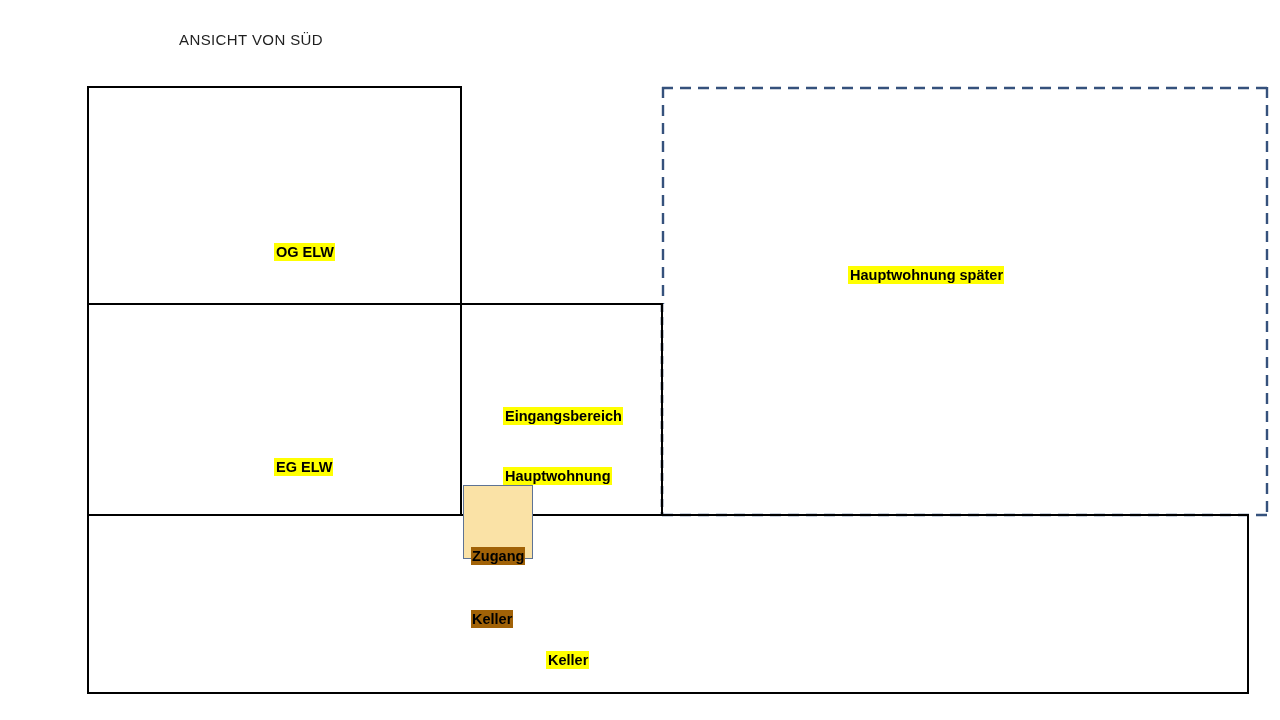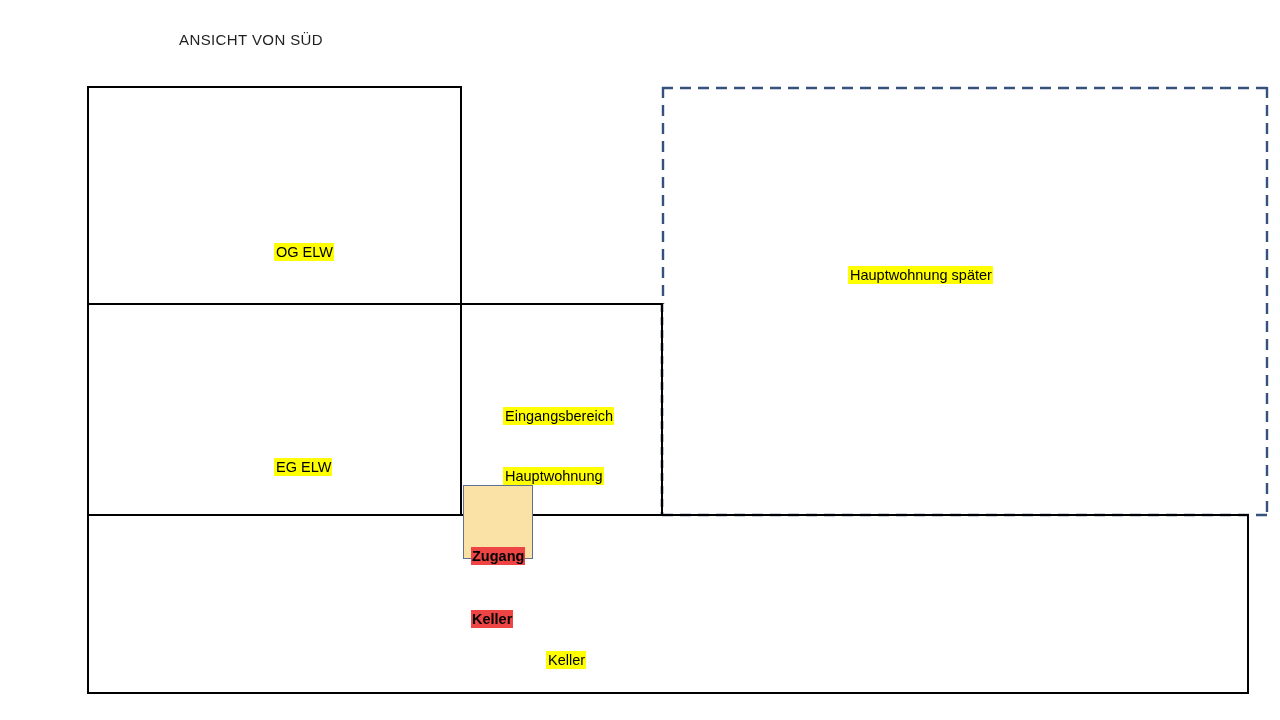--- a/index.html
+++ b/index.html
@@ -42,21 +42,21 @@
     font-weight: 400;
     letter-spacing: 0.4px;
     color: #1f1f1f;
     white-space: nowrap;
   }
 
   
   .hl-label {
     position: absolute;
     font-family: "Liberation Sans", sans-serif;
-    font-weight: normal;
+    font-weight: bold;
     font-size: 14.5px;
     line-height: 20px;
     color: #000000;
     white-space: pre;
   }
   .hl-label .hl-line {
     background: #ffff00;
     box-decoration-break: clone;
     -webkit-box-decoration-break: clone;
     display: inline;
@@ -87,21 +87,21 @@
     top: 504px;
     font-family: "Liberation Sans", sans-serif;
     font-weight: bold;
     font-size: 14.5px;
     line-height: 21px;
     color: #000000;
     white-space: pre;
   }
   .zugang-label .hl-row { display: block; }
   .zugang-label .hl-line {
-    background: #ef4444;
+    background: #a16207;
     display: inline;
     padding: 1px 1px 1px 1px;
   }
 </style>
 </head>
 <body>
 
 <div id="canvas">
 
   <svg class="drawing-svg" viewBox="0 0 1280 720">

